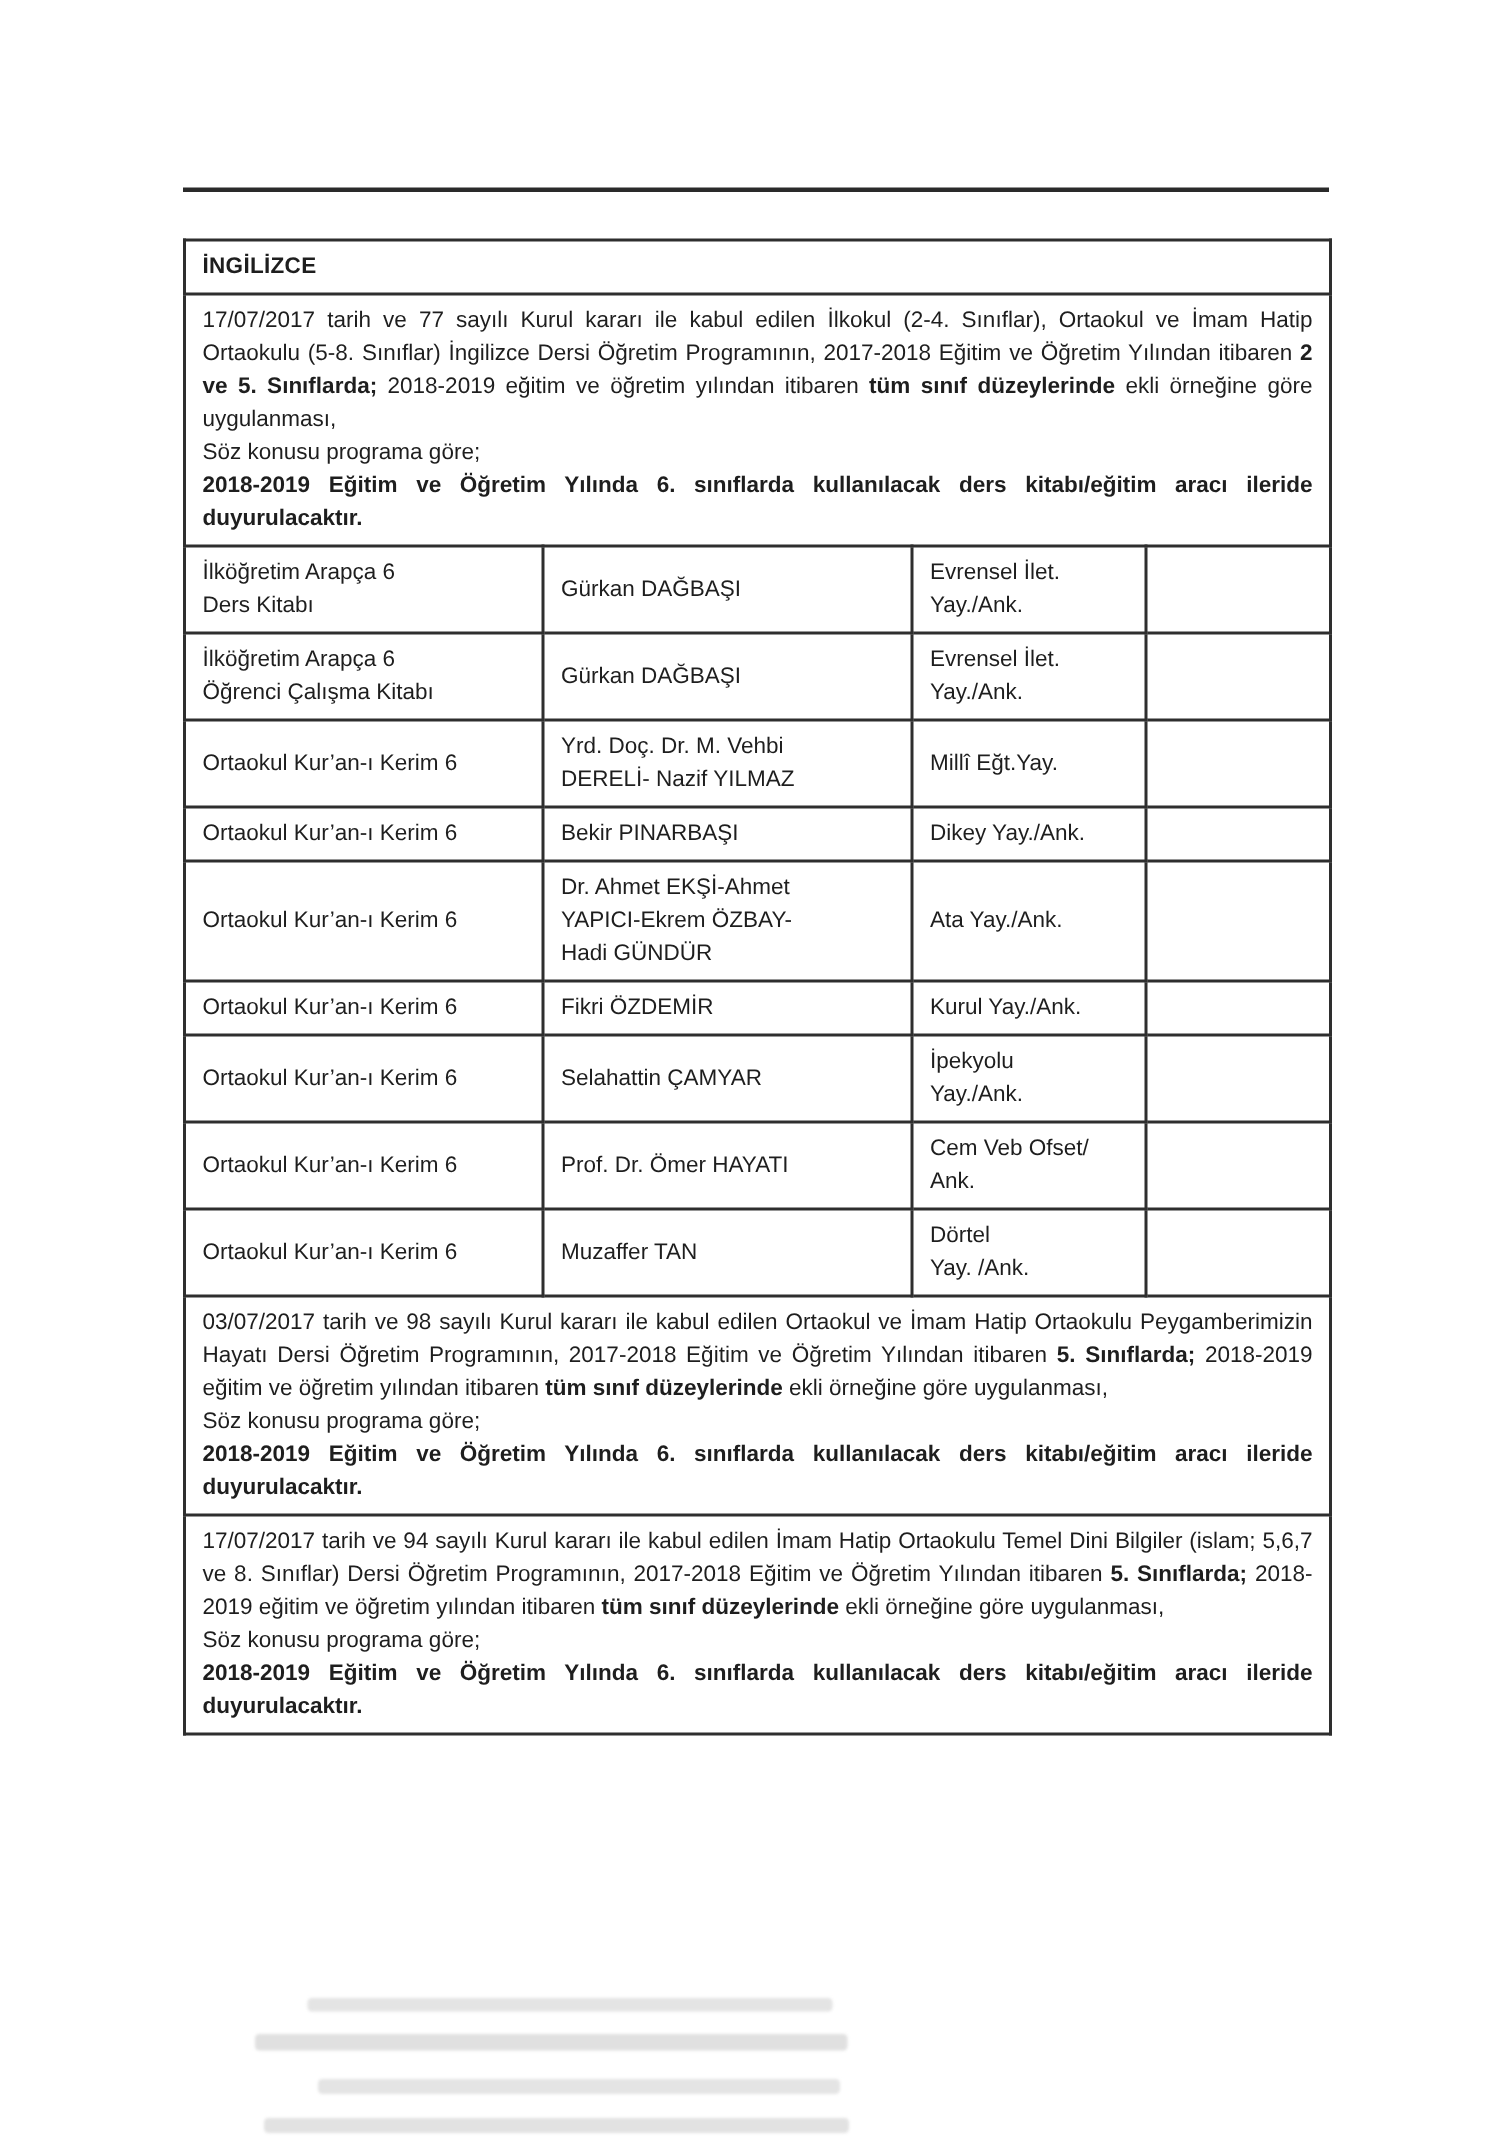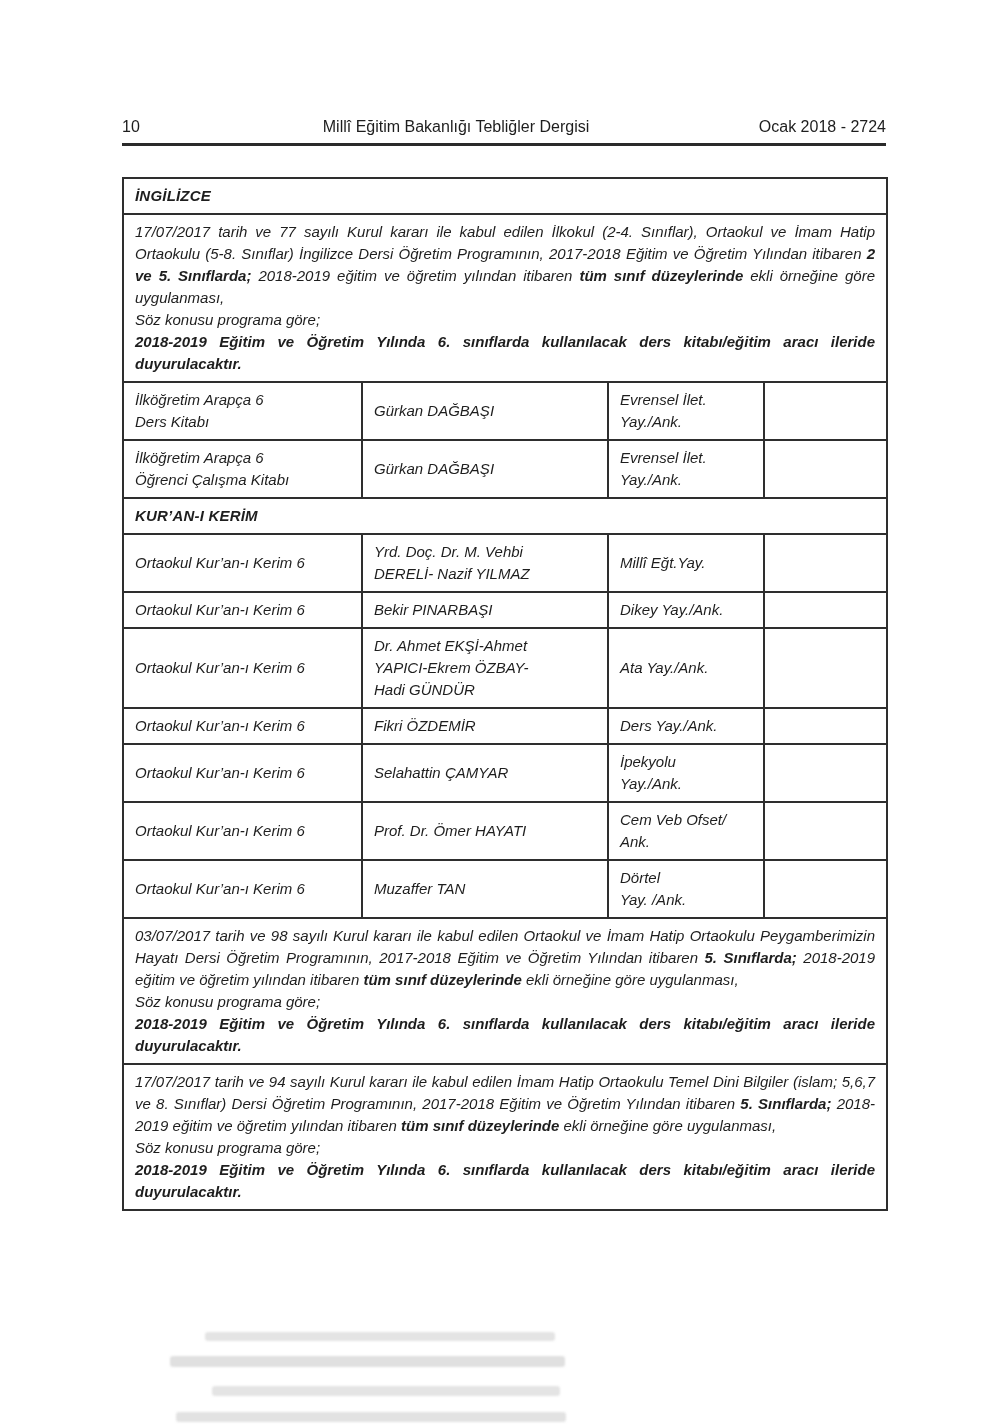--- a/index.html
+++ b/index.html
@@ -8,21 +8,21 @@
     font-family:"Liberation Sans","DejaVu Sans",sans-serif;
     color:#1e1e1e;-webkit-font-smoothing:antialiased;
   }
   .content{position:absolute;left:122px;top:118px;width:764px;}
   .pageheader{display:grid;grid-template-columns:1fr auto 1fr;align-items:baseline;font-size:16px;}
   .pageheader .pnum{text-align:left;}
   .pageheader .ptitle{text-align:center;position:relative;left:-48px;}
   .pageheader .pissue{text-align:right;}
   .rule{margin-top:7px;height:3px;background:#2a2a2a;}
   table.doc{
-    margin-top:31px;width:764px;border-collapse:collapse;table-layout:fixed;font-style:italic;
+    margin-top:31px;width:764px;border-collapse:collapse;table-layout:fixed;
   }
   table.doc td{
     border:2px solid #2e2e2e;vertical-align:middle;
     font-size:15px;line-height:22px;padding:6px 11px;
   }
   td.sechead{font-weight:bold;padding:4px 11px;letter-spacing:.2px;}
   td.parabody{padding:4px 11px 9px 11px;vertical-align:top;}
   td.parabody p{margin:0;}
   .just{text-align:justify;}
   .boldp{font-weight:bold;}
@@ -32,25 +32,20 @@
   .g1{left:205px;top:1332px;width:350px;height:9px;}
   .g2{left:170px;top:1356px;width:395px;height:11px;background:#e0e0e0;}
   .g3{left:212px;top:1386px;width:348px;height:10px;}
   .g4{left:176px;top:1412px;width:390px;height:10px;background:#e2e2e2;}
 </style>
 </head>
 <body>
 
 <div class="content">
 
-  <div class="pageheader">
-    <span class="pnum">10</span>
-    <span class="ptitle">Millî Eğitim Bakanlığı Tebliğler Dergisi</span>
-    <span class="pissue">Ocak 2018 - 2724</span>
-  </div>
   <div class="rule"></div>
 
   <table class="doc">
     <colgroup>
       <col style="width:239px">
         <col style="width:246px">
         <col style="width:156px">
         <col style="width:123px">
     </colgroup>
 
@@ -77,23 +72,20 @@
     <tr>
       <td class="preline">İlköğretim Arapça 6
 Öğrenci Çalışma Kitabı</td>
       <td>Gürkan DAĞBAŞI</td>
       <td class="preline">Evrensel İlet.
 Yay./Ank.</td>
       <td></td>
     </tr>
 
     <tr>
-      <td class="sechead" colspan="4">KUR’AN-I KERİM</td>
-    </tr>
-    <tr>
       <td>Ortaokul Kur’an-ı Kerim 6</td>
       <td class="preline">Yrd. Doç. Dr. M. Vehbi
 DERELİ- Nazif YILMAZ</td>
       <td class="preline">Millî Eğt.Yay.</td>
       <td></td>
     </tr>
     <tr>
       <td>Ortaokul Kur’an-ı Kerim 6</td>
       <td class="preline">Bekir PINARBAŞI</td>
       <td class="preline">Dikey Yay./Ank.</td>
@@ -103,21 +95,21 @@
       <td>Ortaokul Kur’an-ı Kerim 6</td>
       <td class="preline">Dr. Ahmet EKŞİ-Ahmet
 YAPICI-Ekrem ÖZBAY-
 Hadi GÜNDÜR</td>
       <td class="preline">Ata Yay./Ank.</td>
       <td></td>
     </tr>
     <tr>
       <td>Ortaokul Kur’an-ı Kerim 6</td>
       <td class="preline">Fikri ÖZDEMİR</td>
-      <td class="preline">Ders Yay./Ank.</td>
+      <td class="preline">Kurul Yay./Ank.</td>
       <td></td>
     </tr>
     <tr>
       <td>Ortaokul Kur’an-ı Kerim 6</td>
       <td class="preline">Selahattin ÇAMYAR</td>
       <td class="preline">İpekyolu
 Yay./Ank.</td>
       <td></td>
     </tr>
     <tr>

